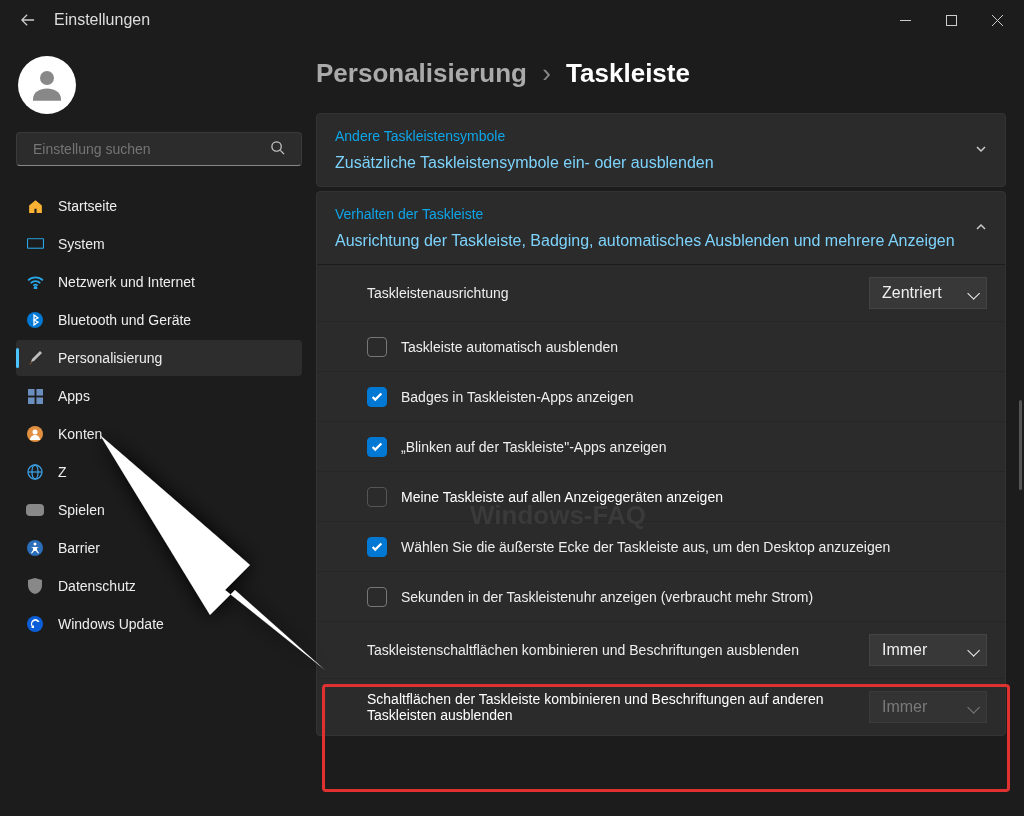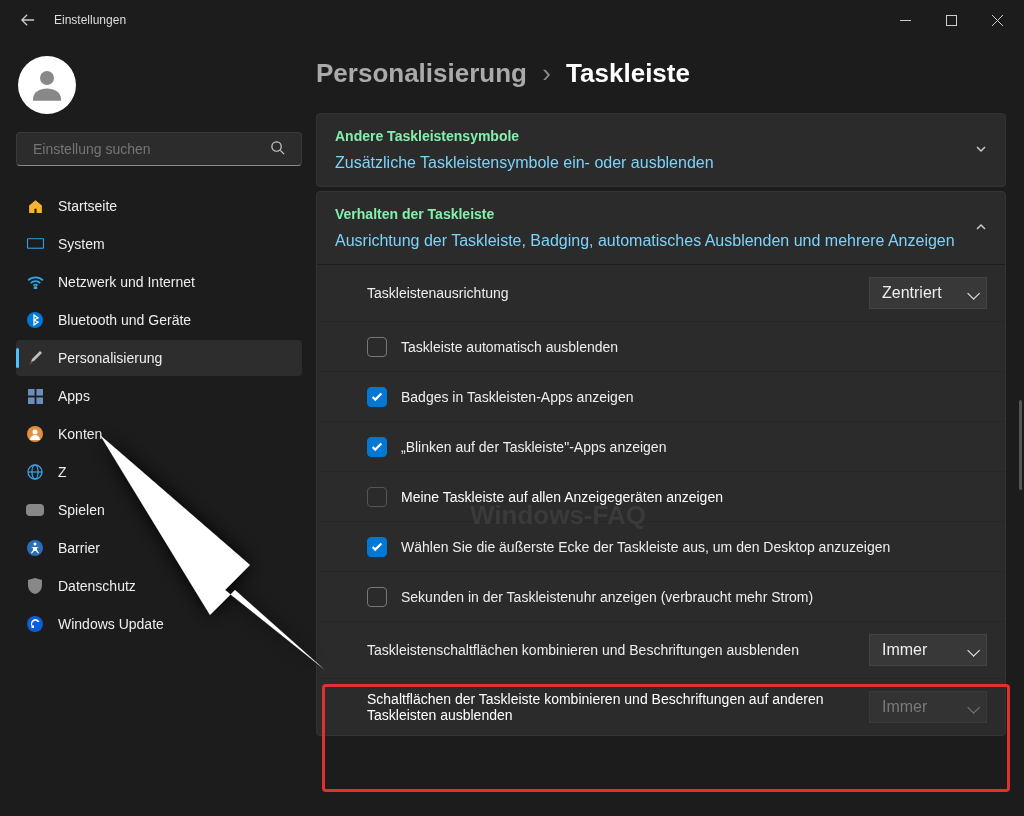--- a/index.html
+++ b/index.html
@@ -1,19 +1,19 @@
 <!DOCTYPE html>
 <html><head>
 <meta charset="utf-8">
 <style>
   * { box-sizing: border-box; margin: 0; padding: 0; font-family: "Segoe UI", sans-serif; }
   body { background: #1c1c1c; color: #fff; width: 1024px; height: 816px; overflow: hidden; position: relative; }
   .titlebar { display: flex; align-items: center; height: 40px; padding: 0 4px 0 14px; }
   .back-btn { width: 28px; height: 28px; display: flex; align-items: center; justify-content: center; color: #ccc; }
-  .title { font-size: 12px; color: #ddd; margin-left: 12px; }
+  .title { font-size: 16px; color: #ddd; margin-left: 12px; }
   .win-controls { margin-left: auto; display: flex; }
   .win-btn { width: 46px; height: 32px; display: flex; align-items: center; justify-content: center; color: #ccc; }
   .layout { display: flex; height: calc(100% - 40px); }
   .sidebar { width: 310px; padding: 10px 8px 0 16px; display: flex; flex-direction: column; }
   .avatar { width: 58px; height: 58px; border-radius: 50%; background: #fff; display: flex; align-items: center; justify-content: center; margin: 6px 0 18px 2px; }
   .avatar svg { width: 42px; height: 42px; }
   .searchbox { display: flex; align-items: center; background: #2c2c2c; border: 1px solid #3a3a3a; border-bottom: 1px solid #888; border-radius: 4px; height: 34px; padding: 0 16px; margin-bottom: 22px; }
   .searchbox input { flex: 1; background: transparent; border: none; outline: none; color: #ddd; font-size: 14px; }
   .searchbox .sicon { color: #ccc; }
   .nav { display: flex; flex-direction: column; gap: 2px; justify-content: flex-end; }
@@ -22,21 +22,21 @@
   .nav-item.active::before { content: ""; position: absolute; left: 0; top: 8px; bottom: 8px; width: 3px; background: #4cc2ff; border-radius: 2px; }
   .nav-icon { width: 18px; height: 18px; margin-right: 14px; display: flex; align-items: center; justify-content: center; }
   .nav-item span.label { color: #eee; }
   .main { flex: 1; padding: 18px 12px 0 0; overflow: hidden; position: relative; }
   .breadcrumb { font-size: 26px; font-weight: 600; margin: 0 0 24px 6px; }
   .bc-parent { color: #aaa; font-weight: 600; }
   .bc-sep { color: #888; margin: 0 8px; font-weight: 400; }
   .bc-current { color: #fff; }
   .panel { background: #2b2b2b; border: 1px solid #333; border-radius: 4px; margin: 0 6px 4px 6px; }
   .panel-header { display: flex; align-items: center; padding: 14px 18px; }
-  .panel-title { font-size: 14px; color: #86efac; font-weight: bold; }
+  .panel-title { font-size: 14px; color: #0ea5e9; }
   .panel-sub { font-size: 16px; color: #7dd3fc; margin-top: 10px; }
   .chev { margin-left: auto; color: #ccc; }
   .panel-body { border-top: 1px solid #1c1c1c; }
   .row { display: flex; align-items: center; padding: 12px 18px 12px 50px; border-top: 1px solid #262626; min-height: 50px; }
   .row:first-child { border-top: none; }
   .row-label { font-size: 14px; color: #eee; flex: 1; padding-right: 20px; }
   .row-label.dim { color: #ffffff; }
   .dropdown { background: #383838; border: 1px solid #444; border-radius: 0; height: 32px; min-width: 118px; display: flex; align-items: center; padding: 0 30px 0 12px; font-size: 16px; color: #eee; position: relative; }
   .dropdown.dim { color: #7a7a7a; border-color: #3a3a3a; background: #333; }
   .dropdown::after { content: ""; position: absolute; right: 10px; top: 13px; width: 8px; height: 8px; border-right: 1.5px solid currentColor; border-bottom: 1.5px solid currentColor; transform: rotate(45deg) translateY(-3px); }

